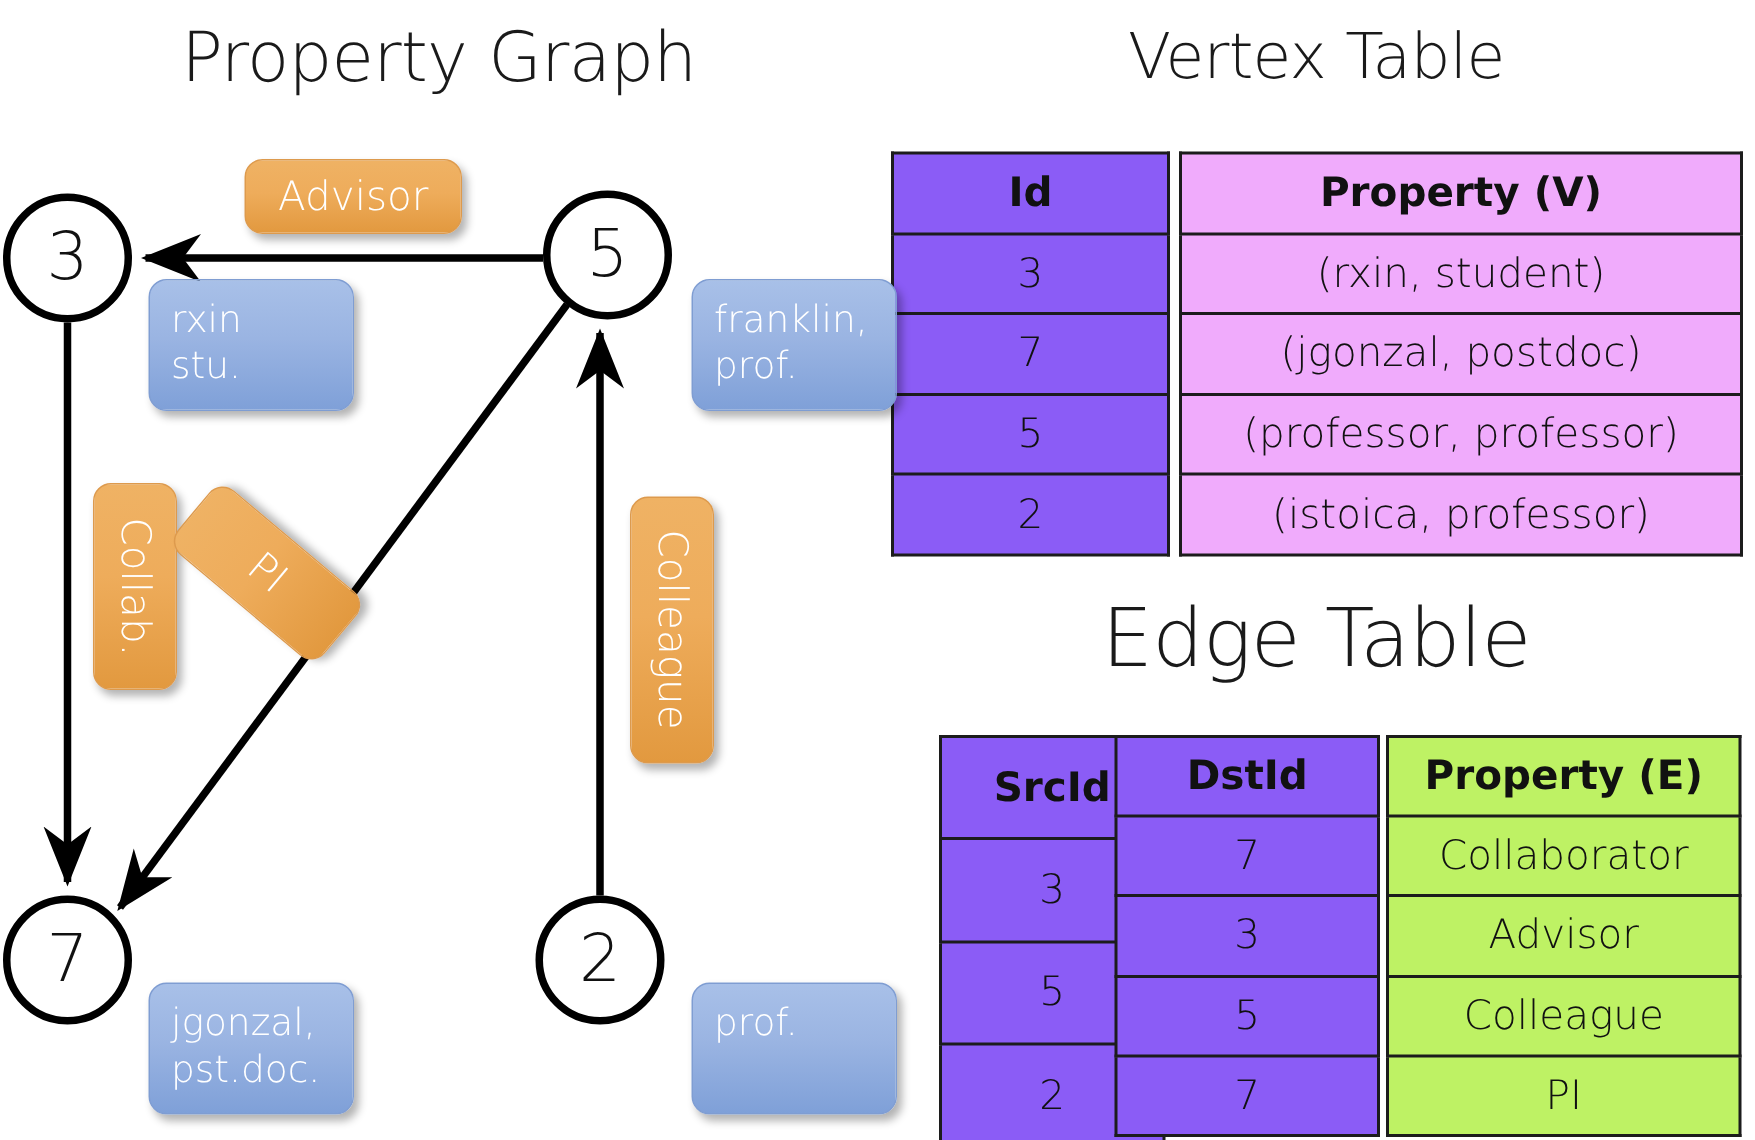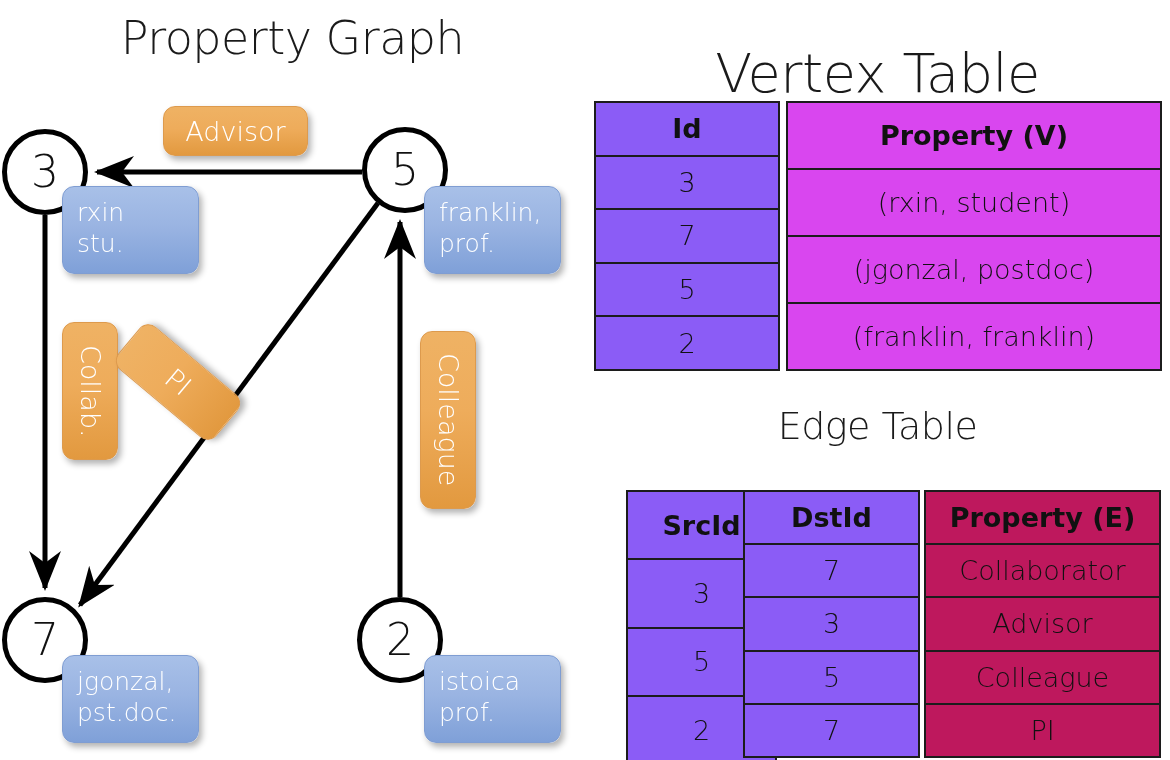--- a/index.html
+++ b/index.html
@@ -30,29 +30,28 @@
     left: 0; top: 8px;
     width: 585px;
     text-align: center;
     font-size: 46px;
     line-height: 60px;
   }
   #title-vertex-table {
     left: 585px; top: 8px;
     width: 585px;
     text-align: center;
-    font-size: 54px;
+    font-size: 42px;
     line-height: 60px;
-    margin-top: 36px;
   }
   #title-edge-table {
     left: 585px; top: 396px;
     width: 585px;
     text-align: center;
-    font-size: 38px;
+    font-size: 54px;
     line-height: 60px;
   }
 
   
   #graph-panel {
     position: absolute;
     left: 0; top: 0;
     width: 585px; height: 760px;
   }
   #graph-svg {
@@ -90,20 +89,21 @@
     border: 1px solid #7f9dd2;
     box-shadow: 3px 4px 6px rgba(0,0,0,0.30);
     color: #ffffff;
     font-family: "DejaVu Sans", sans-serif;
     font-weight: 300;
     font-size: 25px;
     line-height: 31px;
     padding: 10px 0 10px 14px;
     box-sizing: border-box;
     z-index: 4;
+    margin-left: 37px;
   }
 
   
   .eprop-chip {
     position: absolute;
     border-radius: 12px;
     background: linear-gradient(to bottom, #efb264 0%, #eeac5b 45%, #e2993f 100%);
     border: 1px solid #dd9a4d;
     box-shadow: 3px 4px 6px rgba(0,0,0,0.30);
     color: #ffffff;
@@ -141,22 +141,22 @@
     font-size: 27px;
     color: #111111;
     padding: 0;
     background: #8b5cf6;
     white-space: nowrap;
   }
   table.grid td.hdr {
     font-weight: 700;
     font-size: 27px;
   }
-  table.grid td.fill-blue { background: #d946ef; }
-  table.grid td.fill-orange { background: #be185d; }
+  table.grid td.fill-blue { background: #f0abfc; }
+  table.grid td.fill-orange { background: #bef264; }
 
   
   #vertex-id-col   { left: 594px; top: 101px; width: 186px;  height: 270px; }
   #vertex-prop-col { left: 786px; top: 101px; width: 376px;  height: 270px; }
 
   
   #edge-src-col  { left: 626px;  top: 490px; width: 151px; height: 344px; }
   #edge-dst-col  { left: 743px;  top: 490px; width: 177px; height: 268px; }
   #edge-prop-col { left: 924px;  top: 490px; width: 237px; height: 268px; }
 </style>
@@ -216,21 +216,20 @@
     <div>franklin,</div>
     <div>prof.</div>
   </div>
 
   <div class="vprop-chip" style="left:62px; top:655px; width:137px; height:88px;">
     <div>jgonzal,</div>
     <div>pst.doc.</div>
   </div>
 
   <div class="vprop-chip" style="left:424px; top:655px; width:137px; height:88px;">
-    <div>istoica</div>
     <div>prof.</div>
   </div>
 </div>
 
 <div class="panel-title" id="title-vertex-table">Vertex Table</div>
 
 <div class="tbl-wrap tbl-col-group" id="vertex-id-col">
   <table class="grid">
     <tbody>
         <tr>
@@ -258,21 +257,24 @@
         <tr>
       <td class="hdr fill-blue">Property (V)</td>
     </tr>
     <tr>
       <td class="fill-blue">(rxin, student)</td>
     </tr>
     <tr>
       <td class="fill-blue">(jgonzal, postdoc)</td>
     </tr>
     <tr>
-      <td class="fill-blue">(franklin, franklin)</td>
+      <td class="fill-blue">(professor, professor)</td>
+    </tr>
+    <tr>
+      <td class="fill-blue">(istoica, professor)</td>
     </tr>
   </tbody>
     </table>
 </div>
 
 <div class="panel-title" id="title-edge-table">Edge Table</div>
 
 <div class="tbl-wrap tbl-col-group" id="edge-src-col">
   <table class="grid">
     <tbody>

